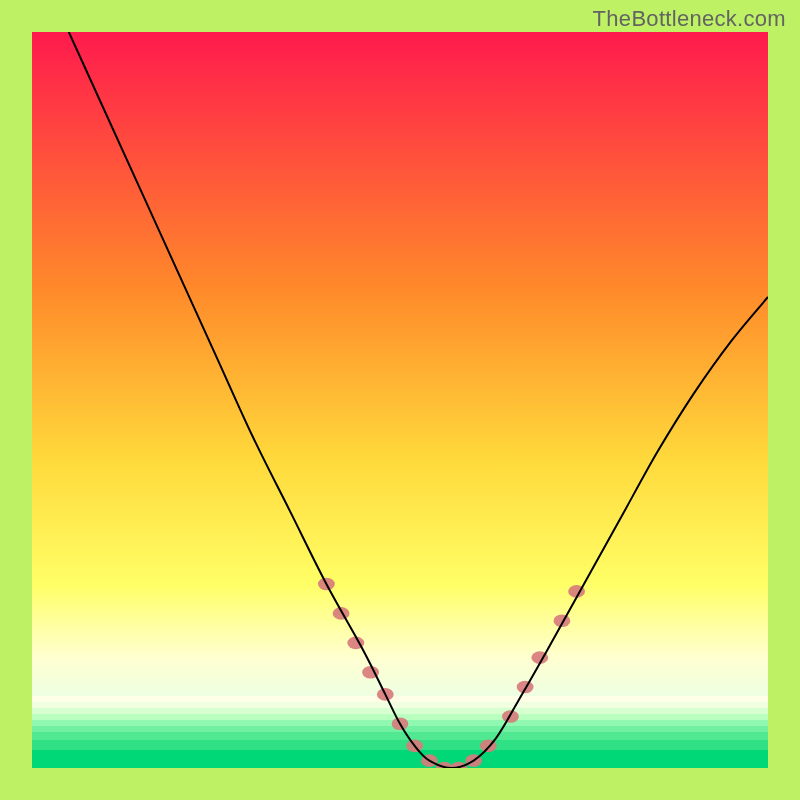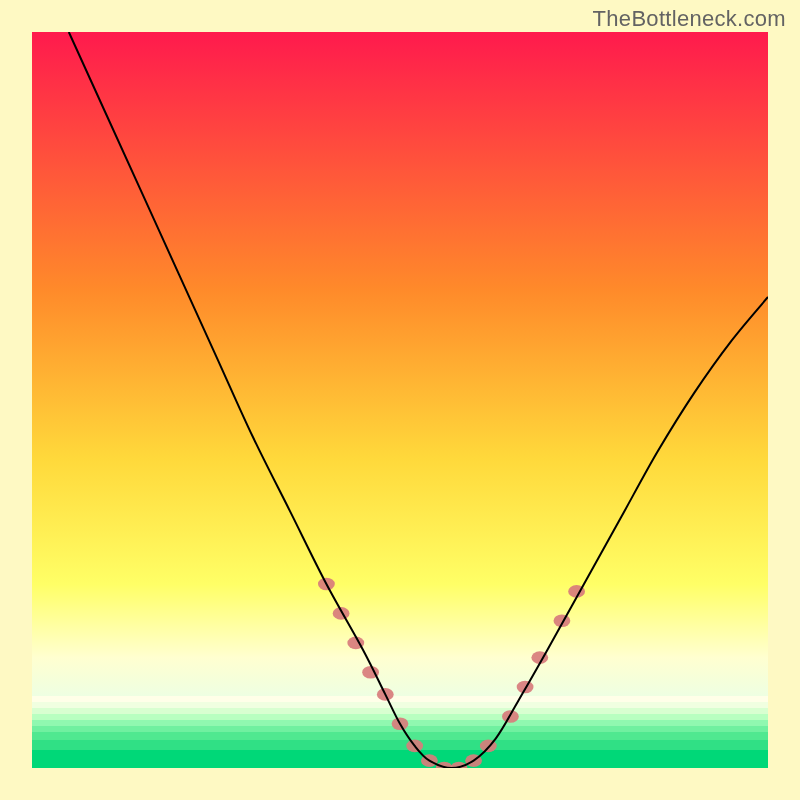--- a/index.html
+++ b/index.html
@@ -10,21 +10,21 @@
     background: #000;
     overflow: hidden;
     font-family: Arial, Helvetica, sans-serif;
   }
   .frame {
     position: absolute;
     top: 0;
     left: 0;
     width: 800px;
     height: 800px;
-    background: #fef9c3;
+    background: #bef264;
   }
   .plot-area {
     position: absolute;
     top: 32px;
     left: 32px;
     width: 736px;
     height: 736px;
   }
   .plot-svg {
     display: block;

